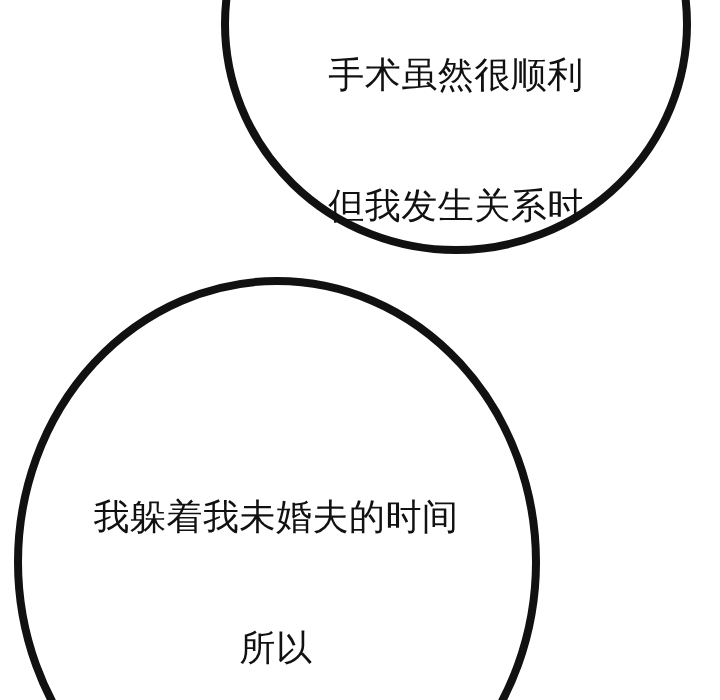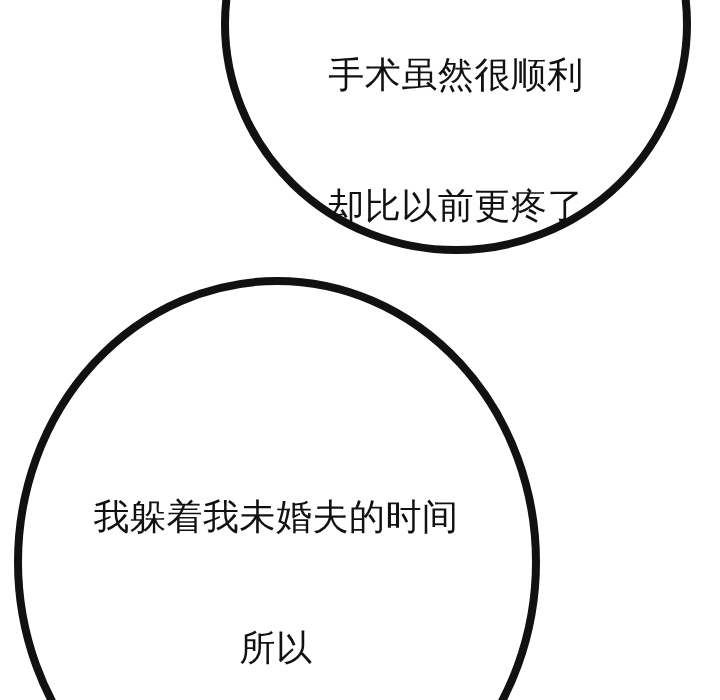--- a/index.html
+++ b/index.html
@@ -60,21 +60,21 @@
 
 <div id="panel" style="width: 712px; height: 700px; background: rgb(255, 255, 255);">
 
   <svg class="bubbles" viewBox="0 0 720 700" xmlns="http://www.w3.org/2000/svg">
     <ellipse cx="456" cy="24" rx="231" ry="226" fill="#ffffff" stroke="#111111" stroke-width="8"></ellipse>
     <ellipse cx="277" cy="562" rx="259" ry="281" fill="#ffffff" stroke="#111111" stroke-width="8"></ellipse>
   </svg>
 
   <div class="bubble-text" id="bubble-top-text" style="color: rgb(17, 17, 17);">
     <span class="line">手术虽然很顺利</span>
-    <span class="line">却比以前更疼了</span>
+    <span class="line">但我发生关系时</span>
   </div>
 
   <div class="bubble-text" id="bubble-bottom-text" style="color: rgb(17, 17, 17);">
     <span class="line">我躲着我未婚夫的时间</span>
     <span class="line">所以</span>
     
     
   </div>
 
 </div>

